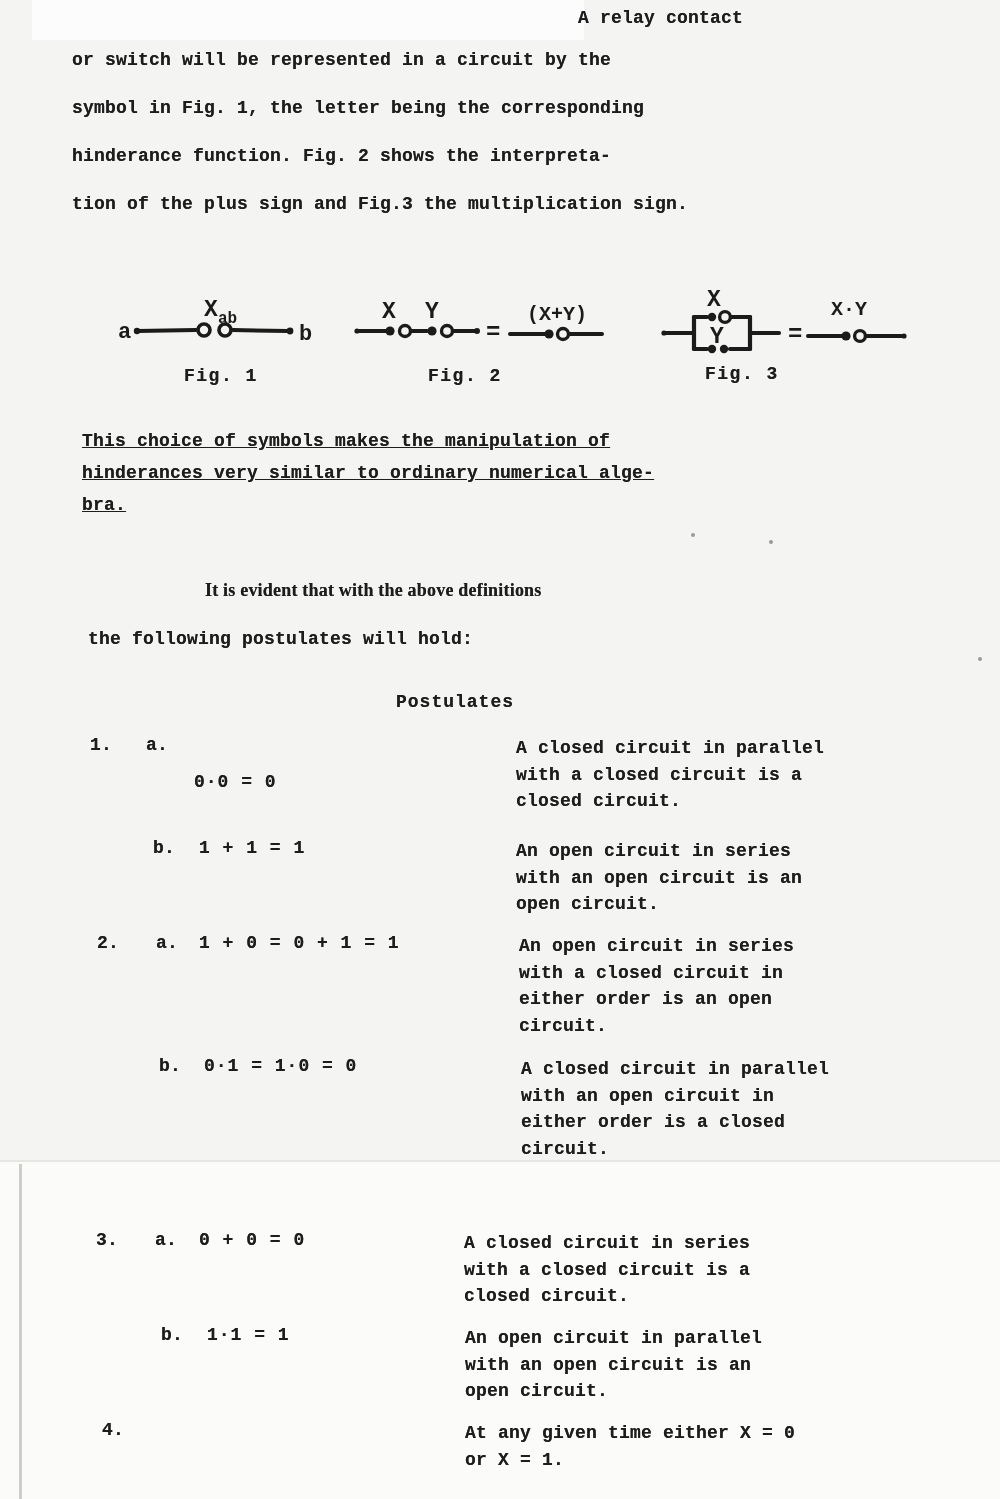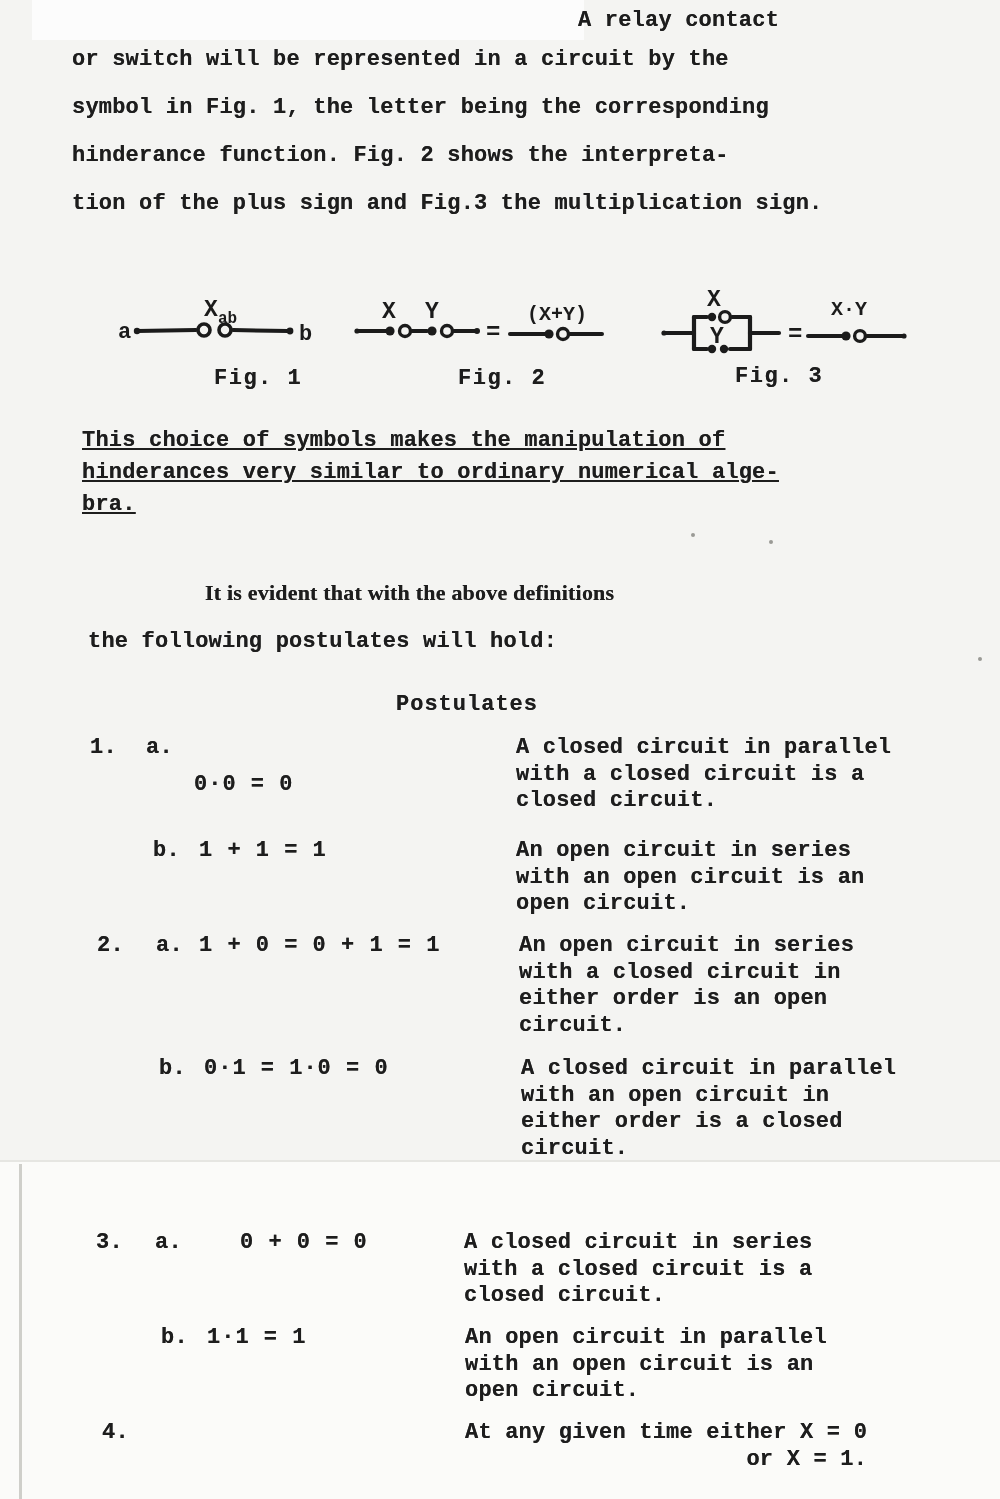--- a/index.html
+++ b/index.html
@@ -7,30 +7,30 @@
     width:1000px;height:1499px;position:relative;overflow:hidden;
     background:#f4f4f2;
     font-family:"Liberation Mono","DejaVu Sans Mono",monospace;
     color:#1d1d1d;
   }
   .sheet-light{position:absolute;left:0;top:1162px;width:1000px;height:337px;background:#fbfbf9;}
   .seam{position:absolute;left:0;top:1160px;width:1000px;height:2px;background:#e6e6e2;}
   .edge-line{position:absolute;left:19px;top:1164px;width:3px;height:335px;background:#cfcfca;}
   .patch{position:absolute;left:32px;top:0;width:552px;height:40px;background:#fcfcfc;}
   .t{
-    position:absolute;font-weight:700;font-size:22px;letter-spacing:0.2px;
+    position:absolute;font-weight:700;font-size:18px;letter-spacing:0.2px;
     white-space:pre-line;text-shadow:0 0 0.6px rgba(25,25,25,0.75);
   }
   .para{line-height:48px;}
   .para2{line-height:32px;text-decoration:underline;}
   .f{letter-spacing:1px;}
   .prow{position:absolute;left:0;width:1000px;height:1px;}
   .prow .t{top:0;}
   .pdesc{line-height:26.5px;}
-  .caption{letter-spacing:1.5px;margin-left:30px;}
+  .caption{letter-spacing:1.5px;}
   svg text{
     font-family:"Liberation Mono","DejaVu Sans Mono",monospace;
     font-weight:700;fill:#1b1b1b;
   }
   .speck{position:absolute;width:4px;height:4px;border-radius:50%;background:#9a9a96;}
 </style>
 </head>
 <body>
 
 <div class="patch"></div>
@@ -160,31 +160,31 @@
   <span class="t f" style="left:204px;">0·1 = 1·0 = 0</span>
   <div class="t pdesc" style="left:521px;">A closed circuit in parallel
 with an open circuit in
 either order is a closed
 circuit.</div>
 </div>
 
 <div class="prow" style="top:1230px;">
   <span class="t" style="left:96px;">3.</span>
   <span class="t" style="left:155px;">a.</span>
-  <span class="t f" style="left:199px;margin-left:41px;">0 + 0 = 0</span>
+  <span class="t f" style="left:199px;">0 + 0 = 0</span>
   <div class="t pdesc" style="left:464px;">A closed circuit in series
 with a closed circuit is a
 closed circuit.</div>
 </div>
 
 <div class="prow" style="top:1325px;">
   <span class="t" style="left:161px;">b.</span>
   <span class="t f" style="left:207px;">1·1 = 1</span>
   <div class="t pdesc" style="left:465px;">An open circuit in parallel
 with an open circuit is an
 open circuit.</div>
 </div>
 
 <div class="prow" style="top:1420px;">
   <span class="t" style="left:102px;">4.</span>
-  <div class="t pdesc" style="left:465px;text-align:right;">At any given time either X = 0
+  <div class="t pdesc" style="left:465px;">At any given time either X = 0
 or X = 1.</div>
 </div>
 
 </body></html>

